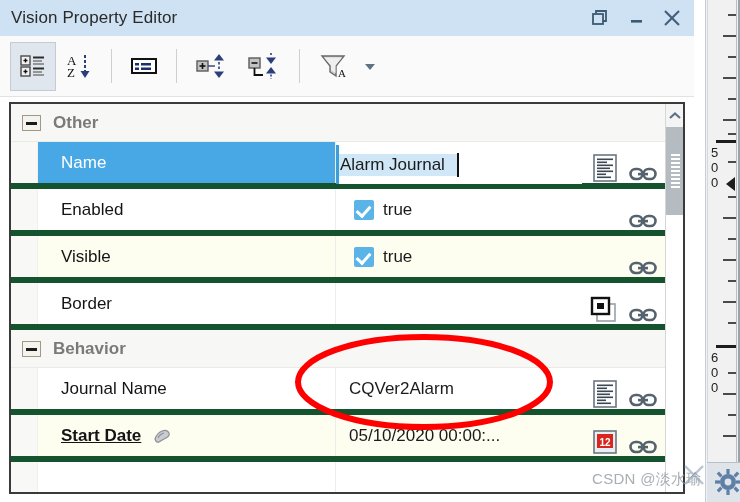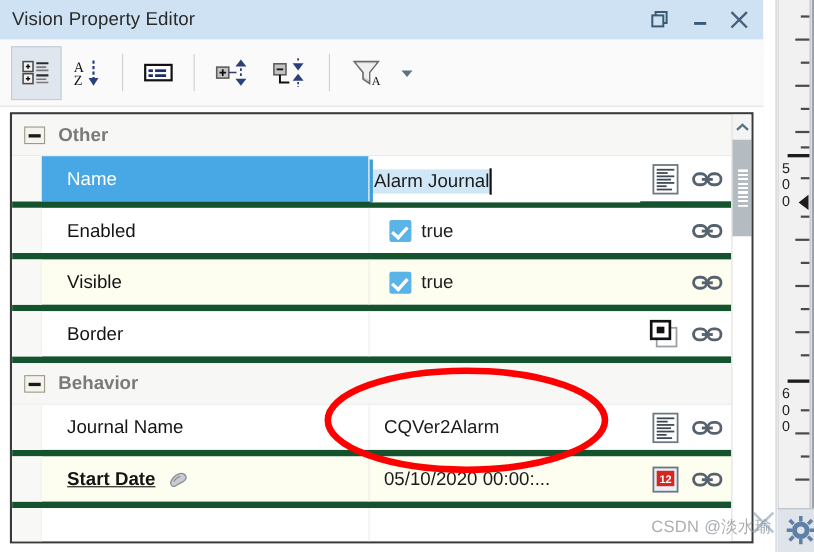--- a/index.html
+++ b/index.html
@@ -197,21 +197,21 @@
     content: "";
     position: absolute;
     left: -2px; top: 0; bottom: 0;
     width: 3px;
     background: #3d9fd6;
   }
   .sel-text {
     background: #cfe7f7;
     color: #1b1b1b;
     font-size: 17px;
-    padding: 1px 0 1px 2px;
+    padding: 1px 12px 1px 2px;
     white-space: nowrap;
   }
   .caret {
     width: 2px; height: 24px;
     background: #111111;
     margin-left: 0px;
   }
 
   
   .cbox {
@@ -262,21 +262,21 @@
     border-right: 7px solid transparent;
     border-top: 8px solid #7d95a6;
     cursor: default;
   }
 
   
   .val-icons {
     position: absolute;
     right: 8px; top: 0; bottom: 0;
     display: flex;
-    align-items: center;
+    align-items: flex-end;
     gap: 11px;
     margin-left: 20px;
   }
   .ic { display: block; cursor: default; }
 
   
   #grid-vscroll {
     position: absolute;
     right: 0; top: 0;
     width: 18px; height: 388px;

